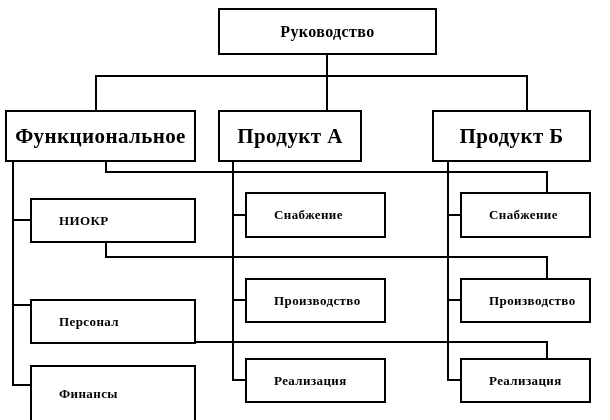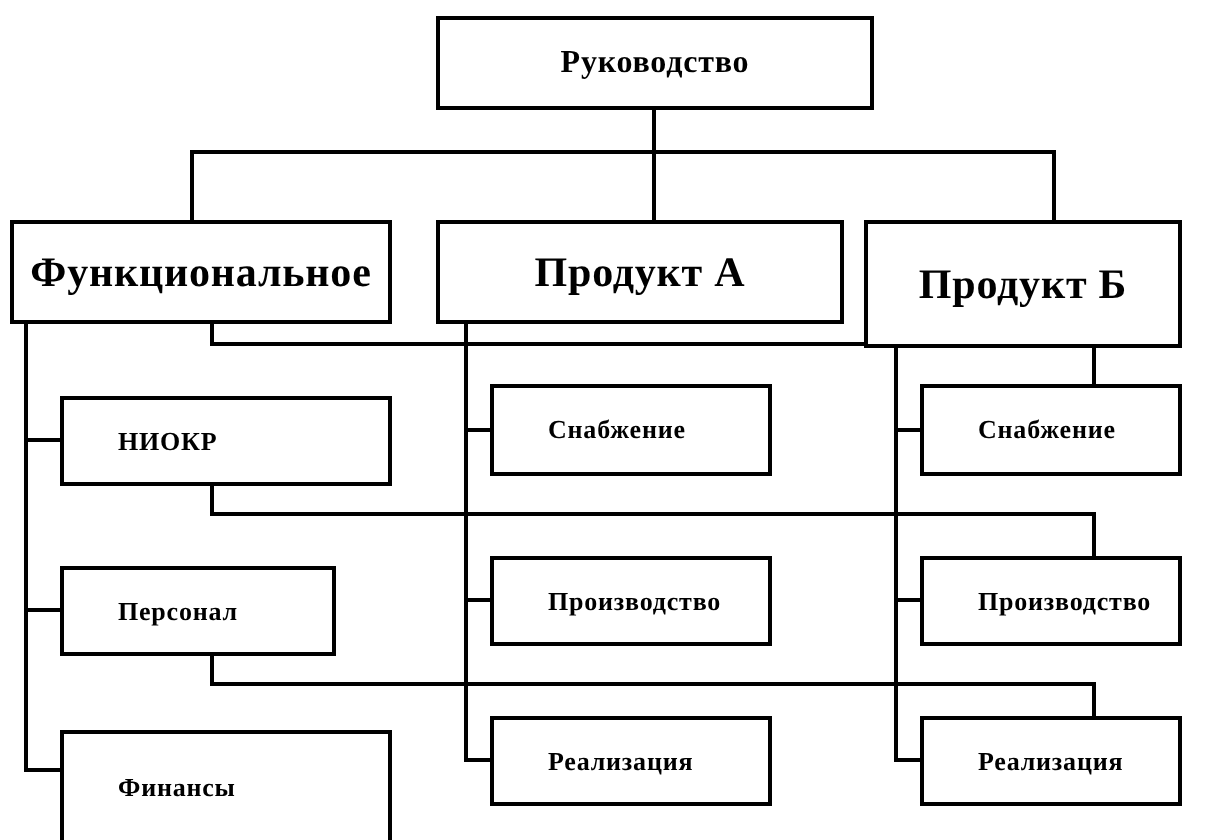--- a/index.html
+++ b/index.html
@@ -42,31 +42,31 @@
 
 <div class="canvas">
 
   <div class="box center root-box" style="left:218px;top:8px;width:219px;height:47px">
     <span>Руководство</span>
   </div>
 
   <div class="box center head-box" style="left:5px;top:110px;width:191px;height:52px">
     <span>Функциональное</span>
   </div>
-  <div class="box center head-box" style="left:218px;top:110px;width:204px;height:52px">
+  <div class="box center head-box" style="left:218px;top:110px;width:144px;height:52px">
     <span>Продукт А</span>
   </div>
-  <div class="box center head-box" style="left:432px;top:110px;width:159px;height:64px">
+  <div class="box center head-box" style="left:432px;top:110px;width:159px;height:52px">
     <span>Продукт Б</span>
   </div>
 
   <div class="box left child-box" style="left:30px;top:198px;width:166px;height:45px">
     <span>НИОКР</span>
   </div>
-  <div class="box left child-box" style="left:30px;top:283px;width:138px;height:45px">
+  <div class="box left child-box" style="left:30px;top:299px;width:166px;height:45px">
     <span>Персонал</span>
   </div>
   <div class="box left child-box" style="left:30px;top:365px;width:166px;height:57px">
     <span>Финансы</span>
   </div>
 
   <div class="box left child-box" style="left:245px;top:192px;width:141px;height:46px">
     <span>Снабжение</span>
   </div>
   <div class="box left child-box" style="left:245px;top:278px;width:141px;height:45px">

